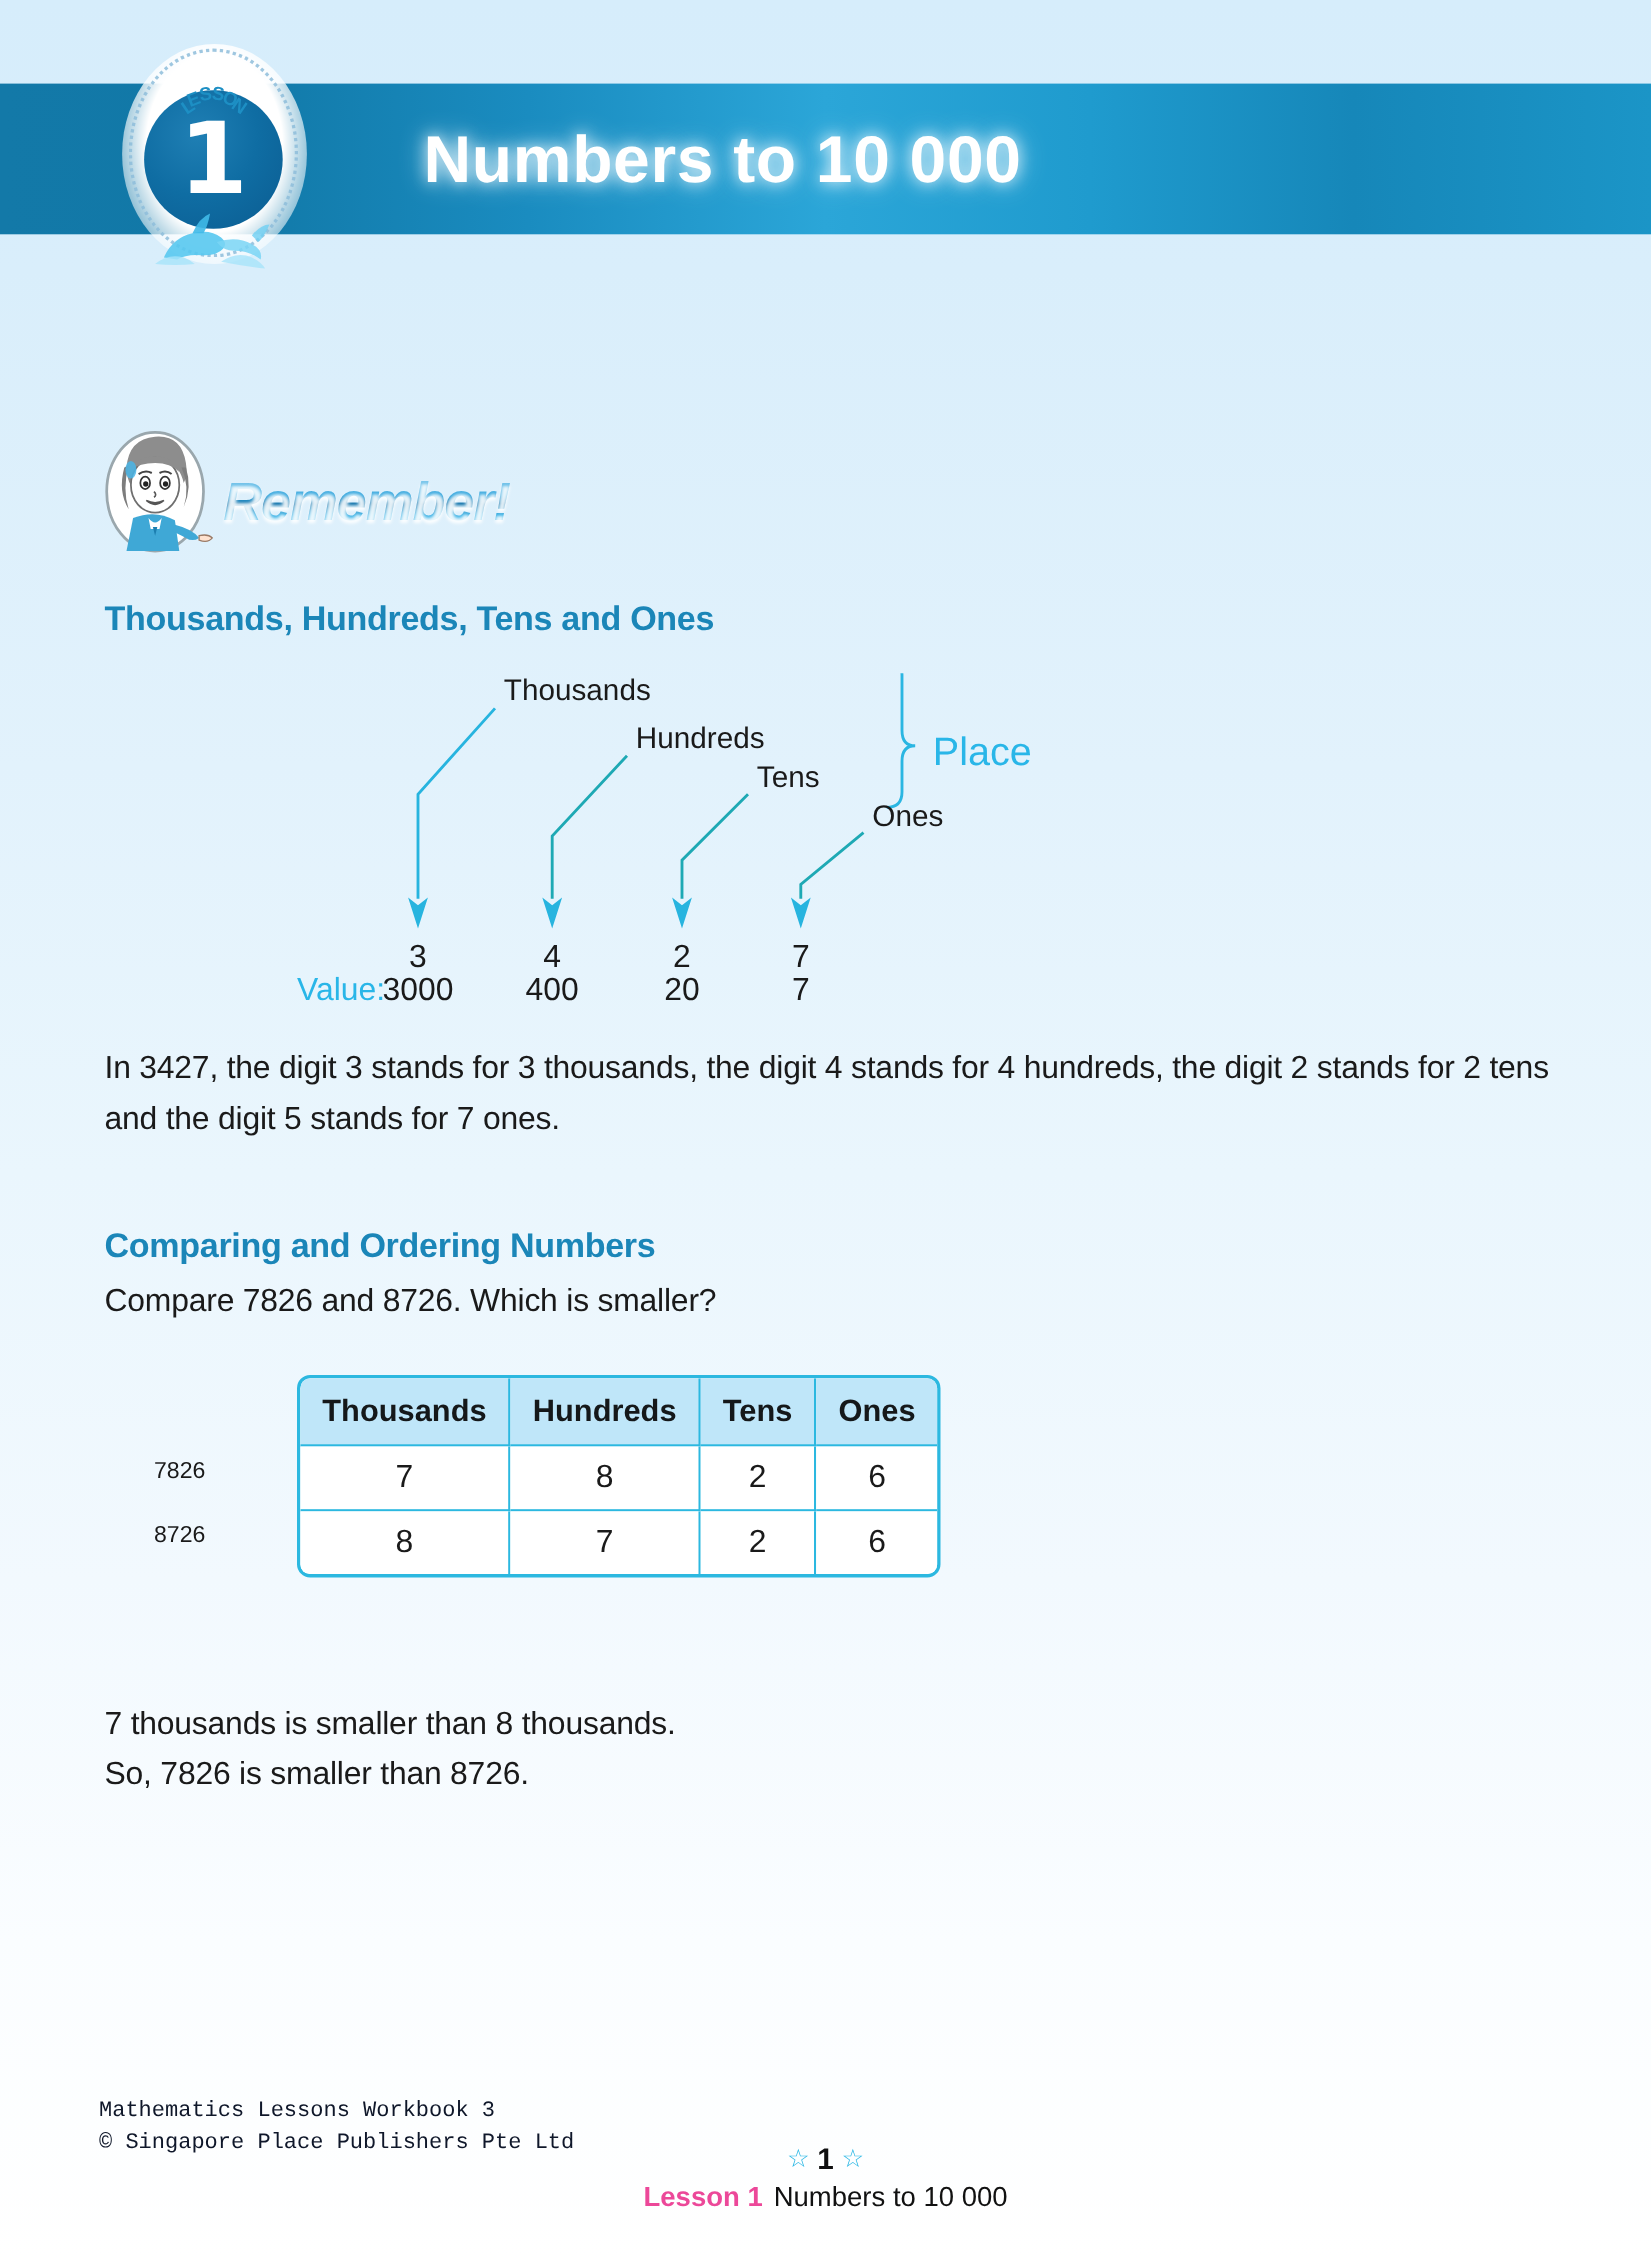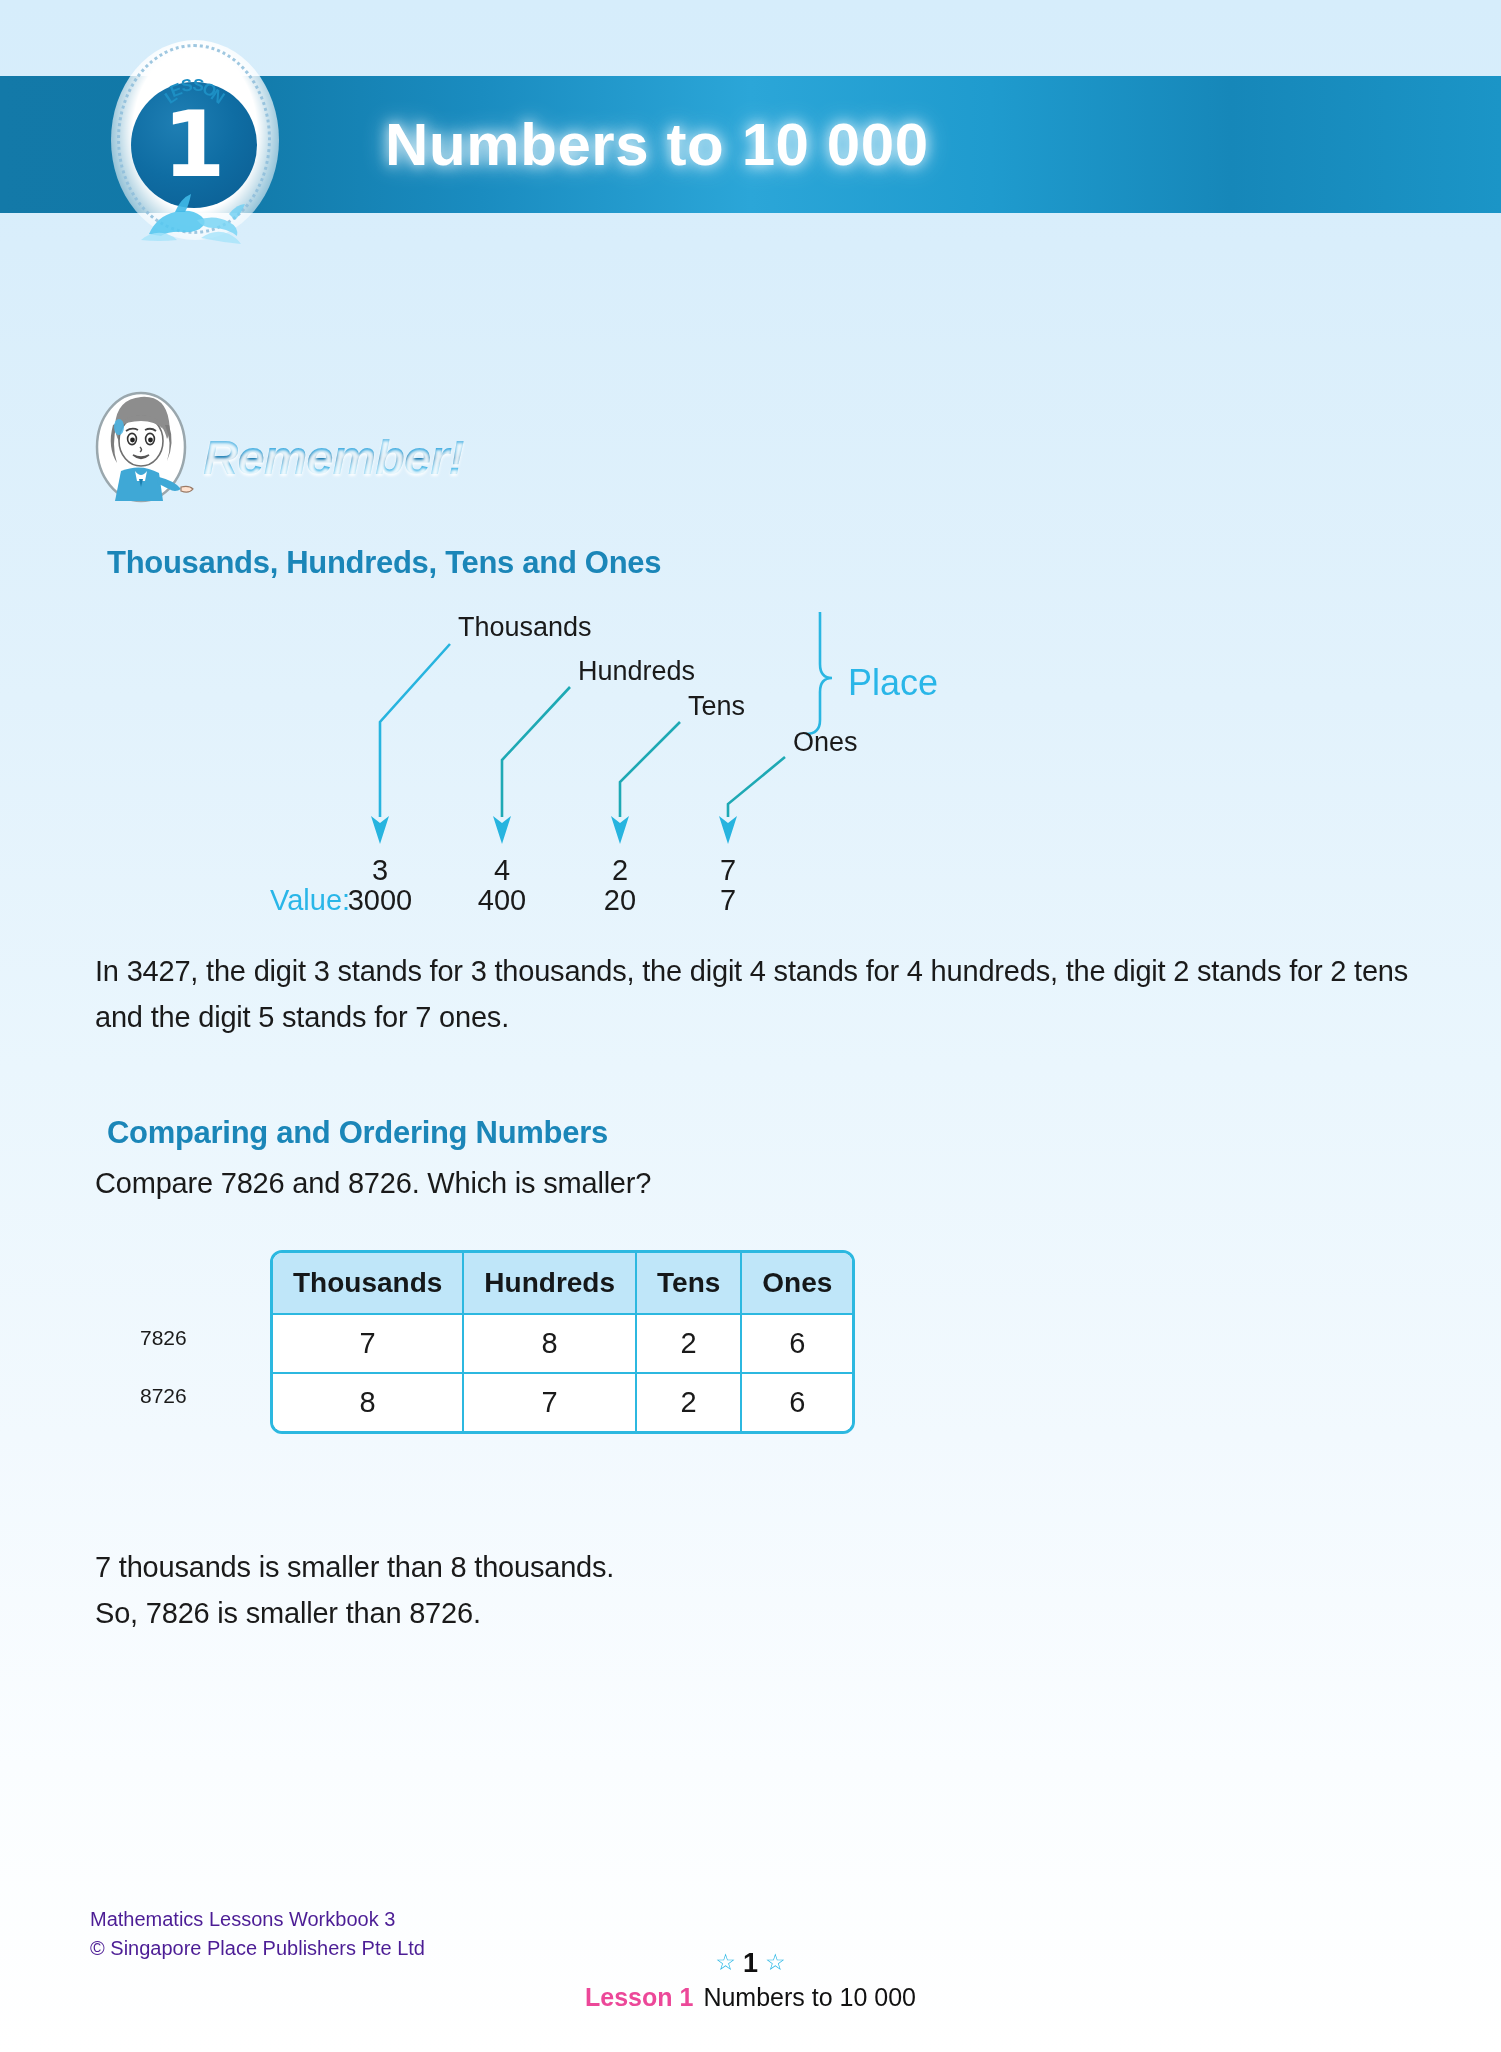--- a/index.html
+++ b/index.html
@@ -142,21 +142,20 @@
   }
 
   
   .section-heading {
     position: absolute;
     color: #1b86b8;
     font-size: 31px;
     font-weight: bold;
     letter-spacing: -0.3px;
     white-space: nowrap;
-    margin-left: 12px;
   }
   #heading-thousands { left: 95px; top: 545px; }
   #heading-comparing { left: 95px; top: 1115px; }
 
   
   #place-diagram {
     position: absolute;
     left: 240px;
     top: 612px;
     width: 1000px;
@@ -262,22 +261,22 @@
     white-space: nowrap;
   }
   #row-label-0 { top: 76px; }
   #row-label-1 { top: 134px; }
 
   
   #footer-left {
     position: absolute;
     left: 90px;
     top: 1905px;
-    color: #4c1d95;
-    font-family: Liberation Sans, sans-serif;
+    color: #0f172a;
+    font-family: Liberation Mono, monospace;
     font-size: 20px;
     line-height: 29px;
   }
   #footer-center {
     position: absolute;
     left: 0;
     top: 1945px;
     width: 1501px;
     text-align: center;
   }

